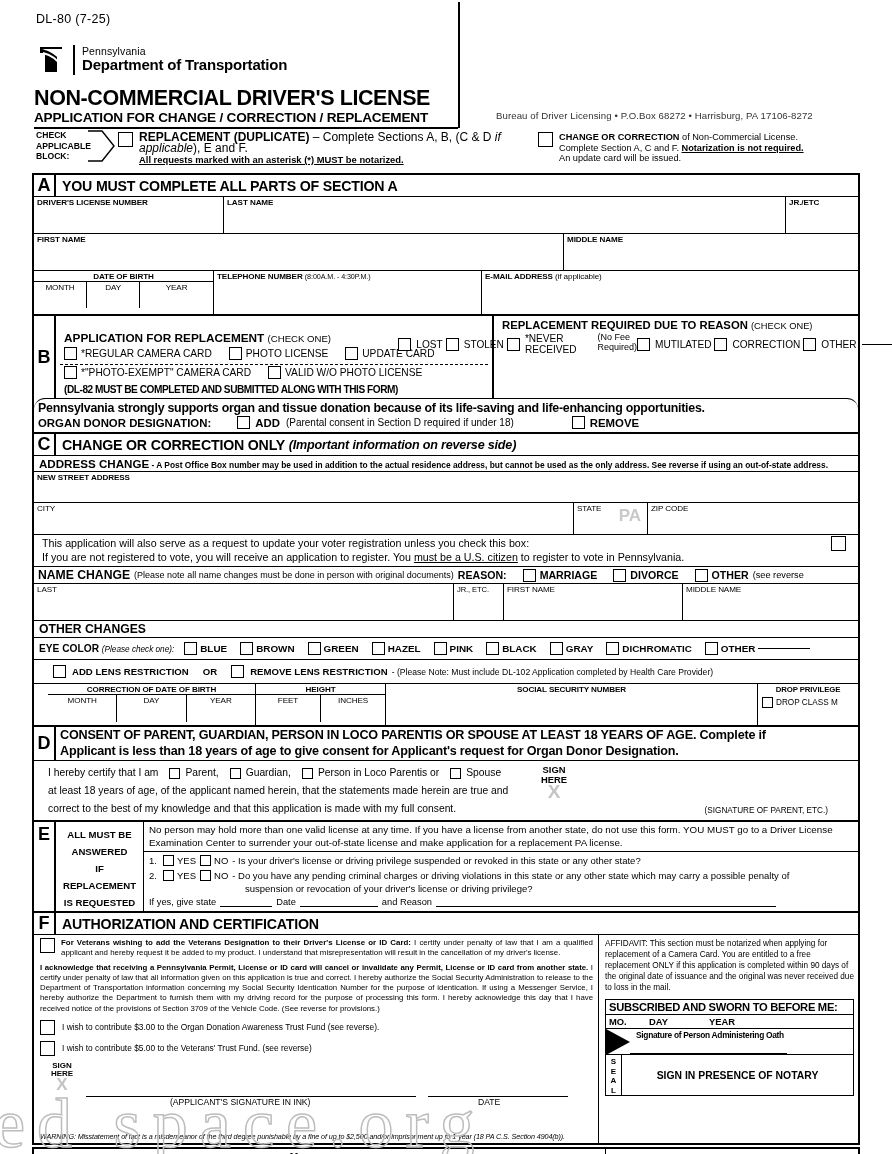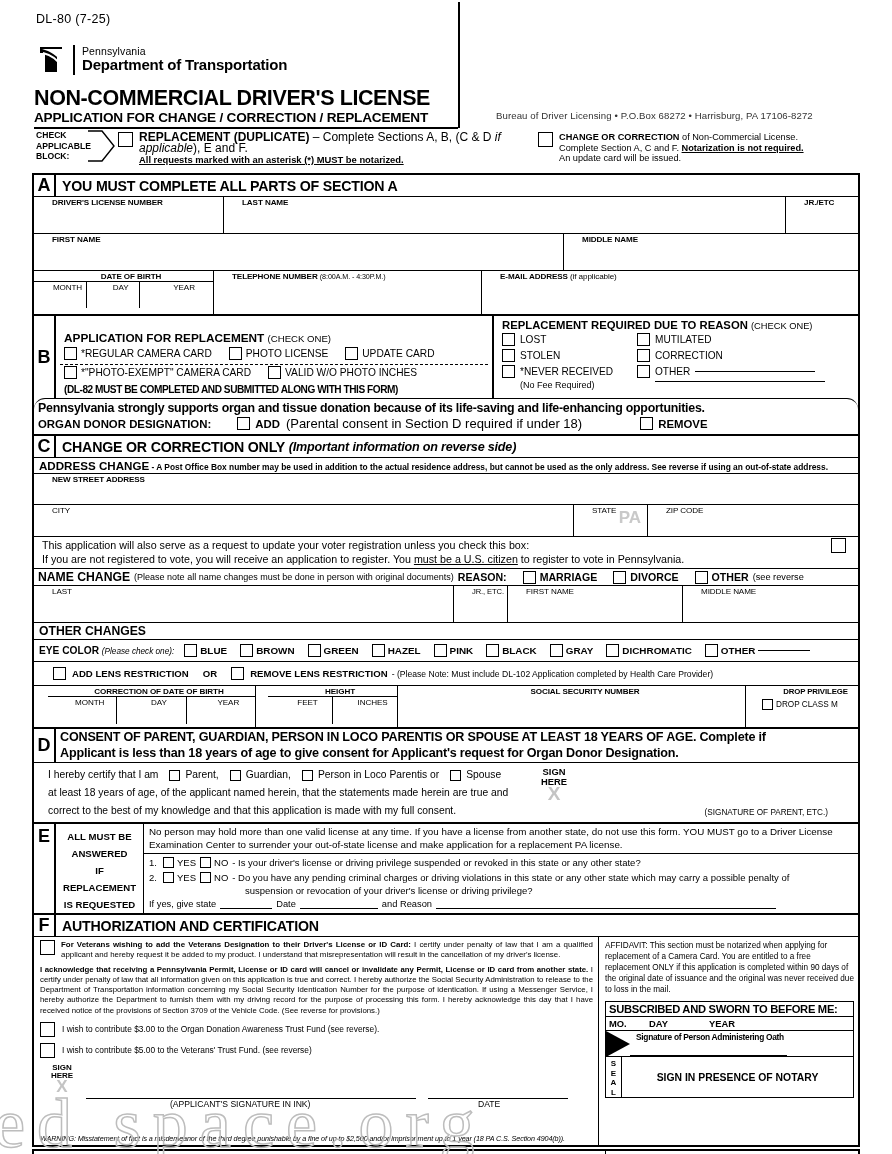--- a/index.html
+++ b/index.html
@@ -70,49 +70,49 @@
     display:flex; align-items:center; justify-content:center;
     font-size:18px; font-weight:bold;
   }
   .secTitle { flex:1; padding:2px 6px; font-size:14.2px; font-weight:bold; letter-spacing:-.2px; display:flex; align-items:center; }
 
   
   .fr { display:flex; border-bottom:1.5px solid #000; }
   .fr:last-child { border-bottom:none; }
   .fc { border-right:1.5px solid #000; position:relative; }
   .fc:last-child { border-right:none; }
-  .flab { font-size:8.1px; font-weight:bold; padding:1px 3px 0 18px; letter-spacing:-.1px; white-space:nowrap; }
+  .flab { font-size:8.1px; font-weight:bold; padding:1px 3px 0 3px; letter-spacing:-.1px; white-space:nowrap; }
   .flab .nb { font-weight:normal; }
   .fbox { height:26px; }
 
   
   .bwrap { display:flex; }
   .bleft { flex:0 0 460px; border-right:2px solid #000; }
   .bright { flex:1; }
   .bhead { font-size:11.8px; font-weight:bold; padding:15px 0 1px 8px; }
   .bhead .sm { font-size:9.6px; font-weight:normal; }
   .brow { display:flex; align-items:center; gap:5px; padding:1px 0 4px 8px; font-size:10.2px; }
   .brow .opt { display:flex; align-items:center; gap:4px; margin-right:12px; }
   .dashed { border-top:1.6px dashed #000; margin:0 4px; }
   .bnote { font-size:10.1px; font-weight:bold; padding:1px 0 3px 8px; letter-spacing:-.45px; }
 
   .rhead { font-size:11.3px; font-weight:bold; padding:3px 0 2px 8px; }
   .rhead .sm { font-size:9.3px; font-weight:normal; }
   .rgrid { display:flex; padding:0 0 4px 8px; font-size:10.1px; }
-  .rcol { display:flex; flex-direction:column; gap:3px; }
+  .rcol { display:flex; gap:3px;justify-content:flex-end; }
   .rcol.c1 { width:135px; }
   .ritem { display:flex; align-items:center; gap:5px; }
   .subnote { font-size:9px; padding-left:18px; margin-top:-1px; }
   .uline { border-bottom:1px solid #000; display:inline-block; }
 
   
   .organ { border-top:1.5px solid #000; padding:2px 8px 3px 4px;border-radius:11px; }
   .organ .l1 { font-size:12.4px; font-weight:bold; letter-spacing:-.25px; }
   .organ .l2 { display:flex; align-items:center; font-size:11.4px; font-weight:bold; margin-top:1px; }
-  .organ .l2 .note { font-weight:normal; font-size:13px; }
+  .organ .l2 .note { font-weight:normal; font-size:10px; }
 
   
   .addrhdr { padding:1px 5px; font-size:8.4px; border-bottom:1.5px solid #000; }
   .addrhdr .big { font-size:11.6px; font-weight:bold; }
   .pa-watermark {
     position:absolute; right:6px; top:3px;
     font-size:17px; font-weight:bold; color:#c9c9c9;
   }
   .voterline { font-size:10.7px; padding:2px 8px 0 8px; position:relative; }
   .voterbox { position:absolute; right:12px; top:1px; }
@@ -350,21 +350,21 @@
                 </span>
             </div>
             <div class="dashed"></div>
             <div class="brow">
               <span class="opt">
                   <span class="cb"></span>
                   <span>*"PHOTO-EXEMPT" CAMERA CARD</span>
                 </span>
               <span class="opt">
                   <span class="cb"></span>
-                  <span>VALID W/O PHOTO INCHES</span>
+                  <span>VALID W/O PHOTO LICENSE</span>
                 </span>
             </div>
             <div class="bnote">(DL-82 MUST BE COMPLETED AND SUBMITTED ALONG WITH THIS FORM)</div>
           </div>
         </div>
       </div>
 
       <div class="bright">
         <div class="rhead"><span>REPLACEMENT REQUIRED DUE TO REASON</span> <span class="sm">(CHECK ONE)</span></div>
         <div class="rgrid">
@@ -541,21 +541,21 @@
 
     <div class="lensrow">
       <span class="cb" style="margin-left:14px;"></span>
       <span style="margin-left:6px;">ADD LENS RESTRICTION</span>
       <span style="margin:0 14px;">OR</span>
       <span class="cb"></span>
       <span style="margin-left:6px;">REMOVE  LENS RESTRICTION</span>
       <span class="note" style="margin-left:4px;">- (Please Note: Must include DL-102 Application completed by Health Care Provider)</span>
     </div>
 
-    <div class="fr" style="border-bottom:none;gap:12px;">
+    <div class="fr" style="border-bottom:none;">
       <div class="fc" style="flex:0 0 208px;margin-left:14px;">
         <div class="flab" style="text-align:center;">CORRECTION OF DATE OF BIRTH</div>
         <div class="row" style="border-top:1px solid #000;">
           <div style="flex:1;border-right:1.5px solid #000;">
             <div class="flab" style="text-align:center;font-weight:normal;">MONTH</div>
             <div style="height:17px;"></div>
           </div>
           <div style="flex:1;border-right:1.5px solid #000;">
             <div class="flab" style="text-align:center;font-weight:normal;">DAY</div>
             <div style="height:17px;"></div>

